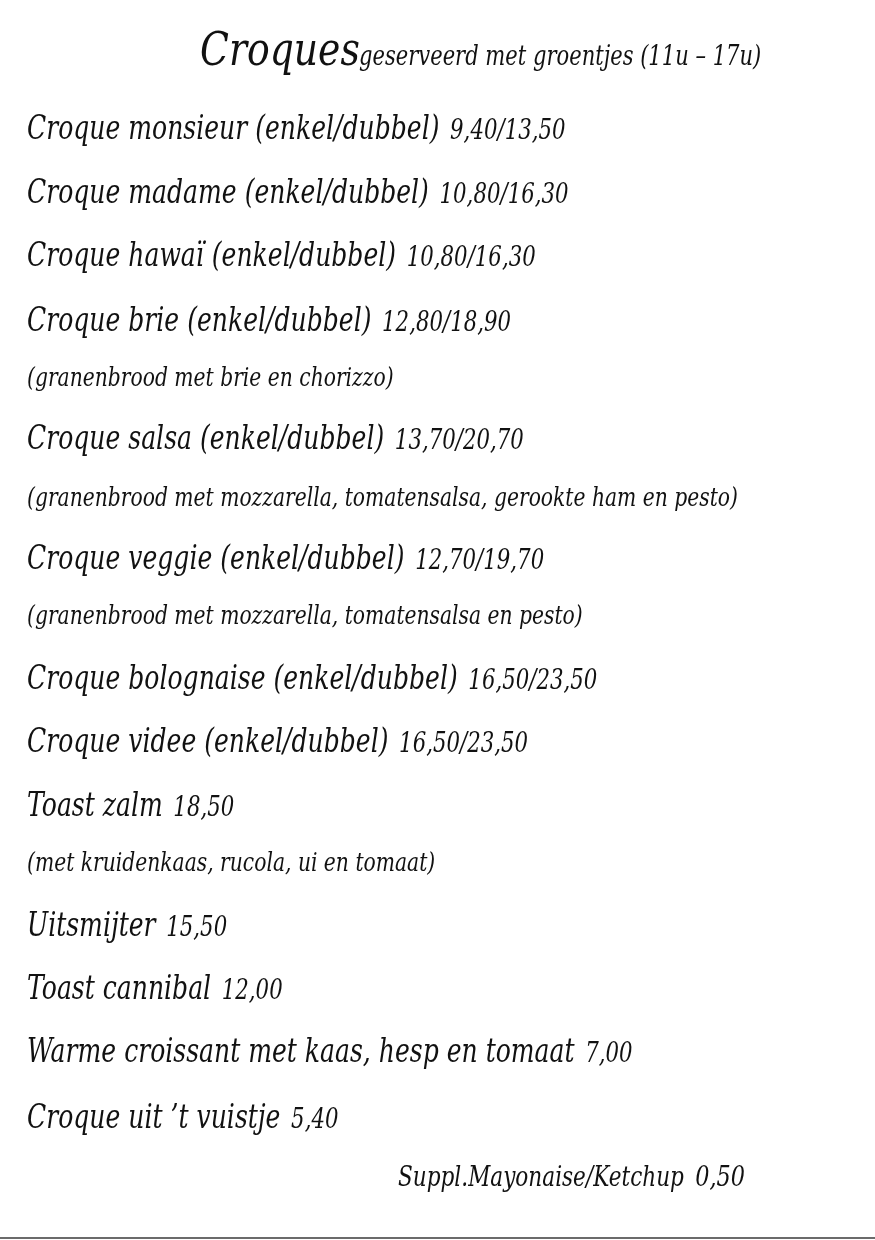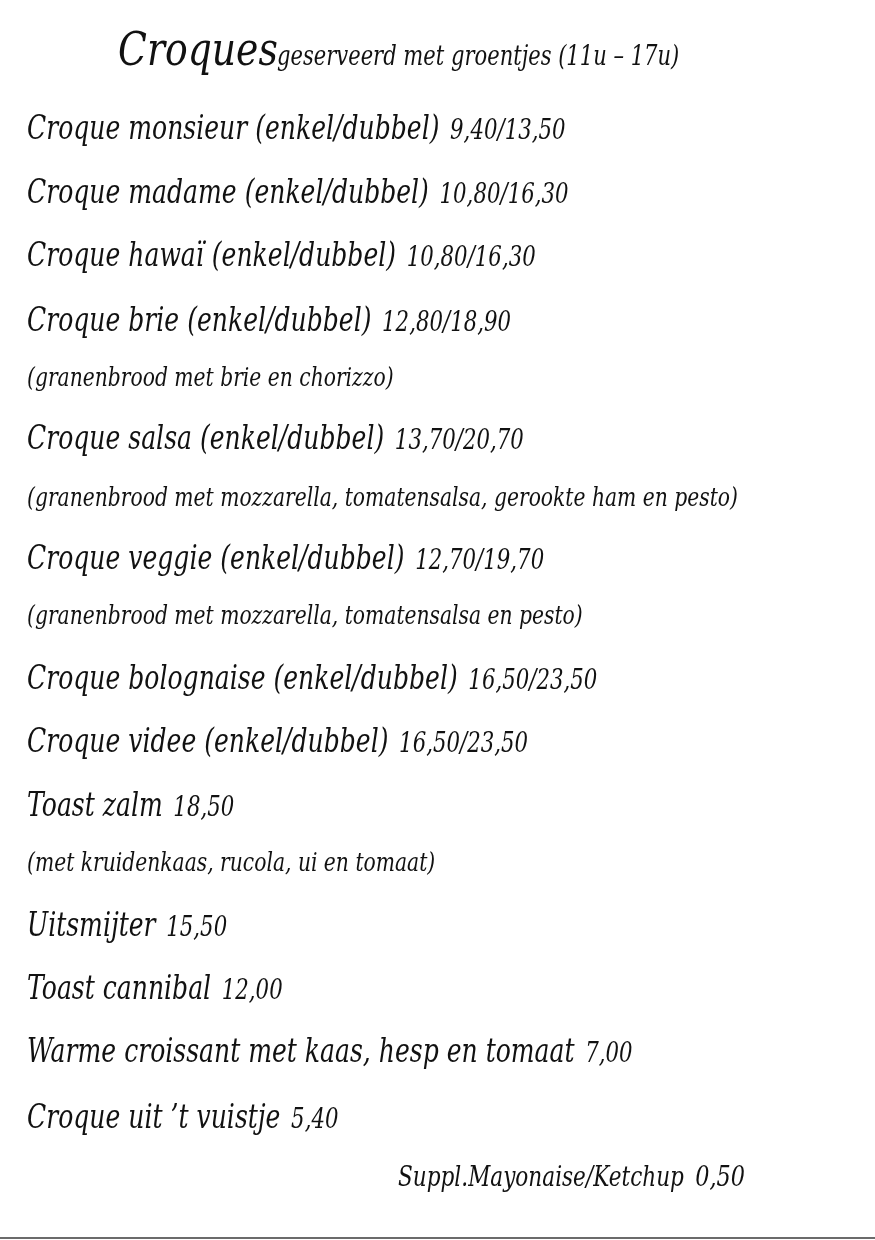--- a/index.html
+++ b/index.html
@@ -1,19 +1,19 @@
 <!DOCTYPE html>
 <html><head>
   <meta charset="utf-8">
   <style>
     html, body { margin: 0; padding: 0; background: #ffffff; }
     body { width: 875px; height: 1240px; position: relative; overflow: hidden;
            font-family: "DejaVu Serif", serif; color: #111111; }
     .page { position: absolute; left: 0; top: 0; width: 875px; height: 1240px; }
-    .title { position: absolute; left: 0; width: 875px; top: 22px; text-align: center;
+    .title { position: absolute; left: 0; width: 875px; top: 22px; text-align: right;
              font-style: italic; white-space: nowrap; }
     .title .main { font-size: 46px; font-family: "DejaVu Serif", serif; font-style: italic;
                    letter-spacing: 0px; transform: scaleX(0.82); display: inline-block; transform-origin: right center; }
     .title .sub { font-size: 27px; font-family: "DejaVu Serif", serif; font-style: italic;
                   display: inline-block; transform: scaleX(0.78); transform-origin: left center; margin-left: -6px; }
     .line { position: absolute; left: 27px; white-space: nowrap; font-style: italic;
             transform-origin: left center; }
     .item { font-size: 33px; transform: scaleX(0.76); }
     .desc { font-size: 26px; transform: scaleX(0.78); }
     .price { margin-left: 14px; font-size: 28px; }

